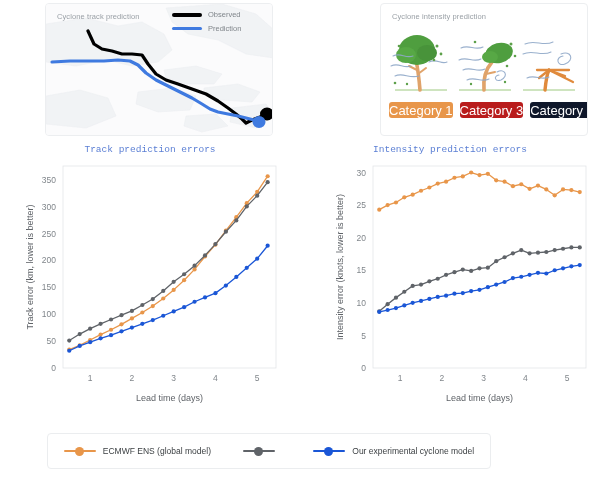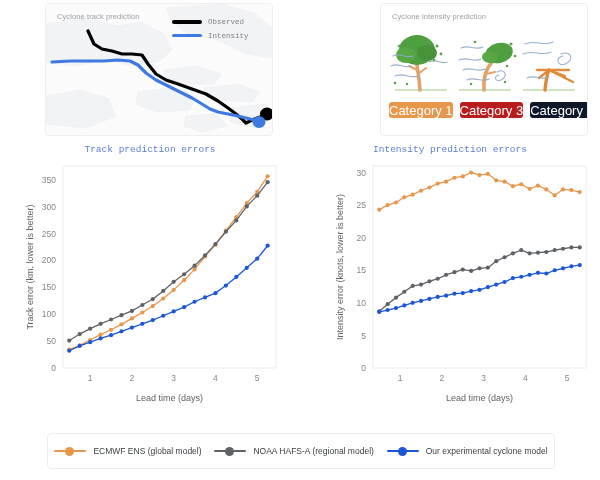--- a/index.html
+++ b/index.html
@@ -27,21 +27,21 @@
   .card-title{
     position:absolute;
     font-size:7.5px;
     color:#9aa0a6;
     letter-spacing:.1px;
     white-space:nowrap;
   }
 
   
   #map-svg{position:absolute;left:0;top:0;width:228px;height:133px;}
-  .map-legend{position:absolute;right:8px;top:12px;width:92px;font-family:Liberation Mono, monospace;}
+  .map-legend{position:absolute;right:8px;top:5px;width:92px;}
   .legend-row{display:flex;align-items:center;height:11px;margin-bottom:3px;}
   .legend-line{width:30px;height:3px;border-radius:2px;margin-right:6px;}
   .legend-line.thick{height:4px;}
   .legend-txt{font-size:7.5px;color:#80868b;white-space:nowrap;}
 
   
   #trees-svg{position:absolute;left:8px;top:22px;width:192px;height:72px;}
   .cat-row{position:absolute;left:8px;top:98px;width:192px;display:flex;gap:7px;}
   .cat-chip{
     flex:1;
@@ -58,21 +58,21 @@
   #chart-left{left:0;}
   #chart-right{left:300px;}
   .chart-title{
     position:absolute;top:4px;left:0;width:100%;
     text-align:center;font-size:9.5px;color:#5b7fd4;font-family:Liberation Mono, monospace;
   }
   .chart-svg{position:absolute;left:0;top:0;width:300px;height:280px;}
 
   
   #legend-bar{
-    position:absolute;left:47px;top:433px;width:508px;height:36px;
+    position:absolute;left:47px;top:433px;width:444px;height:36px;
     border:1px solid #ebedef;border-radius:4px;box-sizing:border-box;
     background:#fff;
     display:flex;align-items:center;justify-content:space-around;
   }
   .lg-item{display:flex;align-items:center;}
   .lg-mark{position:relative;width:32px;height:9px;margin-right:7px;}
   .lg-mark .bar{position:absolute;left:0;top:3px;width:32px;height:2.6px;border-radius:2px;}
   .lg-mark .dot{position:absolute;left:11px;top:0px;width:9px;height:9px;border-radius:50%;}
   .lg-txt{font-size:8.5px;color:#3c4043;white-space:nowrap;}
 </style>
@@ -102,21 +102,21 @@
 
     <div class="card-title" style="left:11px;top:8px;">Cyclone track prediction</div>
 
     <div class="map-legend">
       <div class="legend-row">
         <span class="legend-line thick" style="background:#000000;"></span>
         <span class="legend-txt">Observed</span>
       </div>
       <div class="legend-row">
         <span class="legend-line" style="background:#3f7ae0;"></span>
-        <span class="legend-txt">Intensity</span>
+        <span class="legend-txt">Prediction</span>
       </div>
     </div>
   </div>
 
   <div class="card" id="intensity-card">
     <div class="card-title" style="left:11px;top:8px;">Cyclone intensity prediction</div>
 
     <svg id="trees-svg" viewBox="0 0 192 72">
 
       <g stroke="#8cbf6a" stroke-width="1" fill="none" opacity=".85">
@@ -386,21 +386,20 @@
       <span class="bar" style="background:#e8964a;"></span>
         <span class="dot" style="background:#e8964a;"></span>
     </span>
     <span class="lg-txt">ECMWF ENS (global model)</span>
   </div>
   <div class="lg-item">
     <span class="lg-mark">
       <span class="bar" style="background:#5f6368;"></span>
         <span class="dot" style="background:#5f6368;"></span>
     </span>
-    <span class="lg-txt">NOAA HAFS-A (regional model)</span>
   </div>
   <div class="lg-item">
     <span class="lg-mark">
       <span class="bar" style="background:#1a56d6;"></span>
         <span class="dot" style="background:#1a56d6;"></span>
     </span>
     <span class="lg-txt">Our experimental cyclone model</span>
   </div>
 </div>
 

